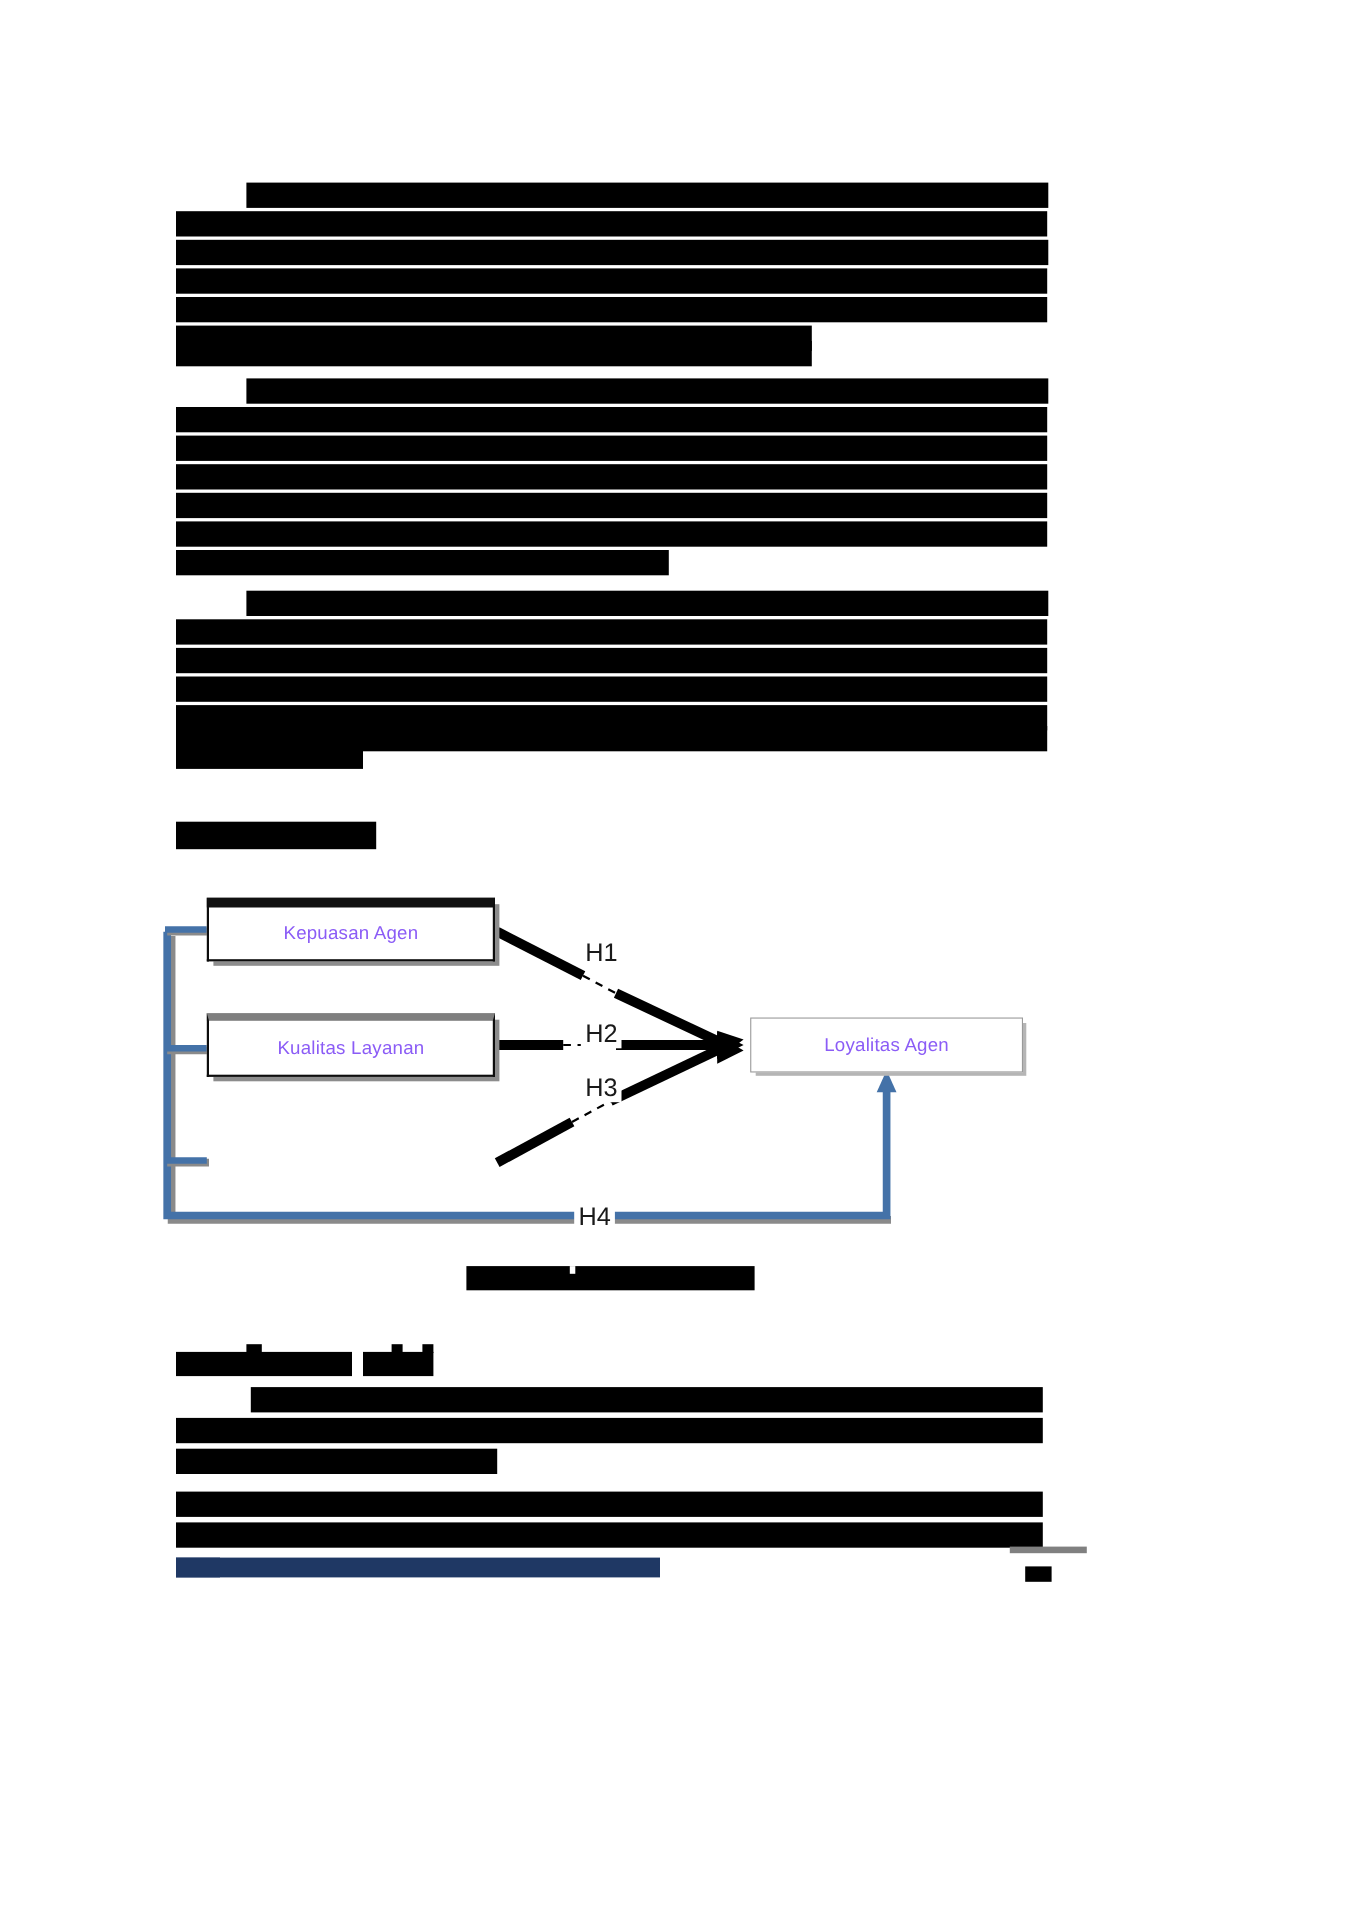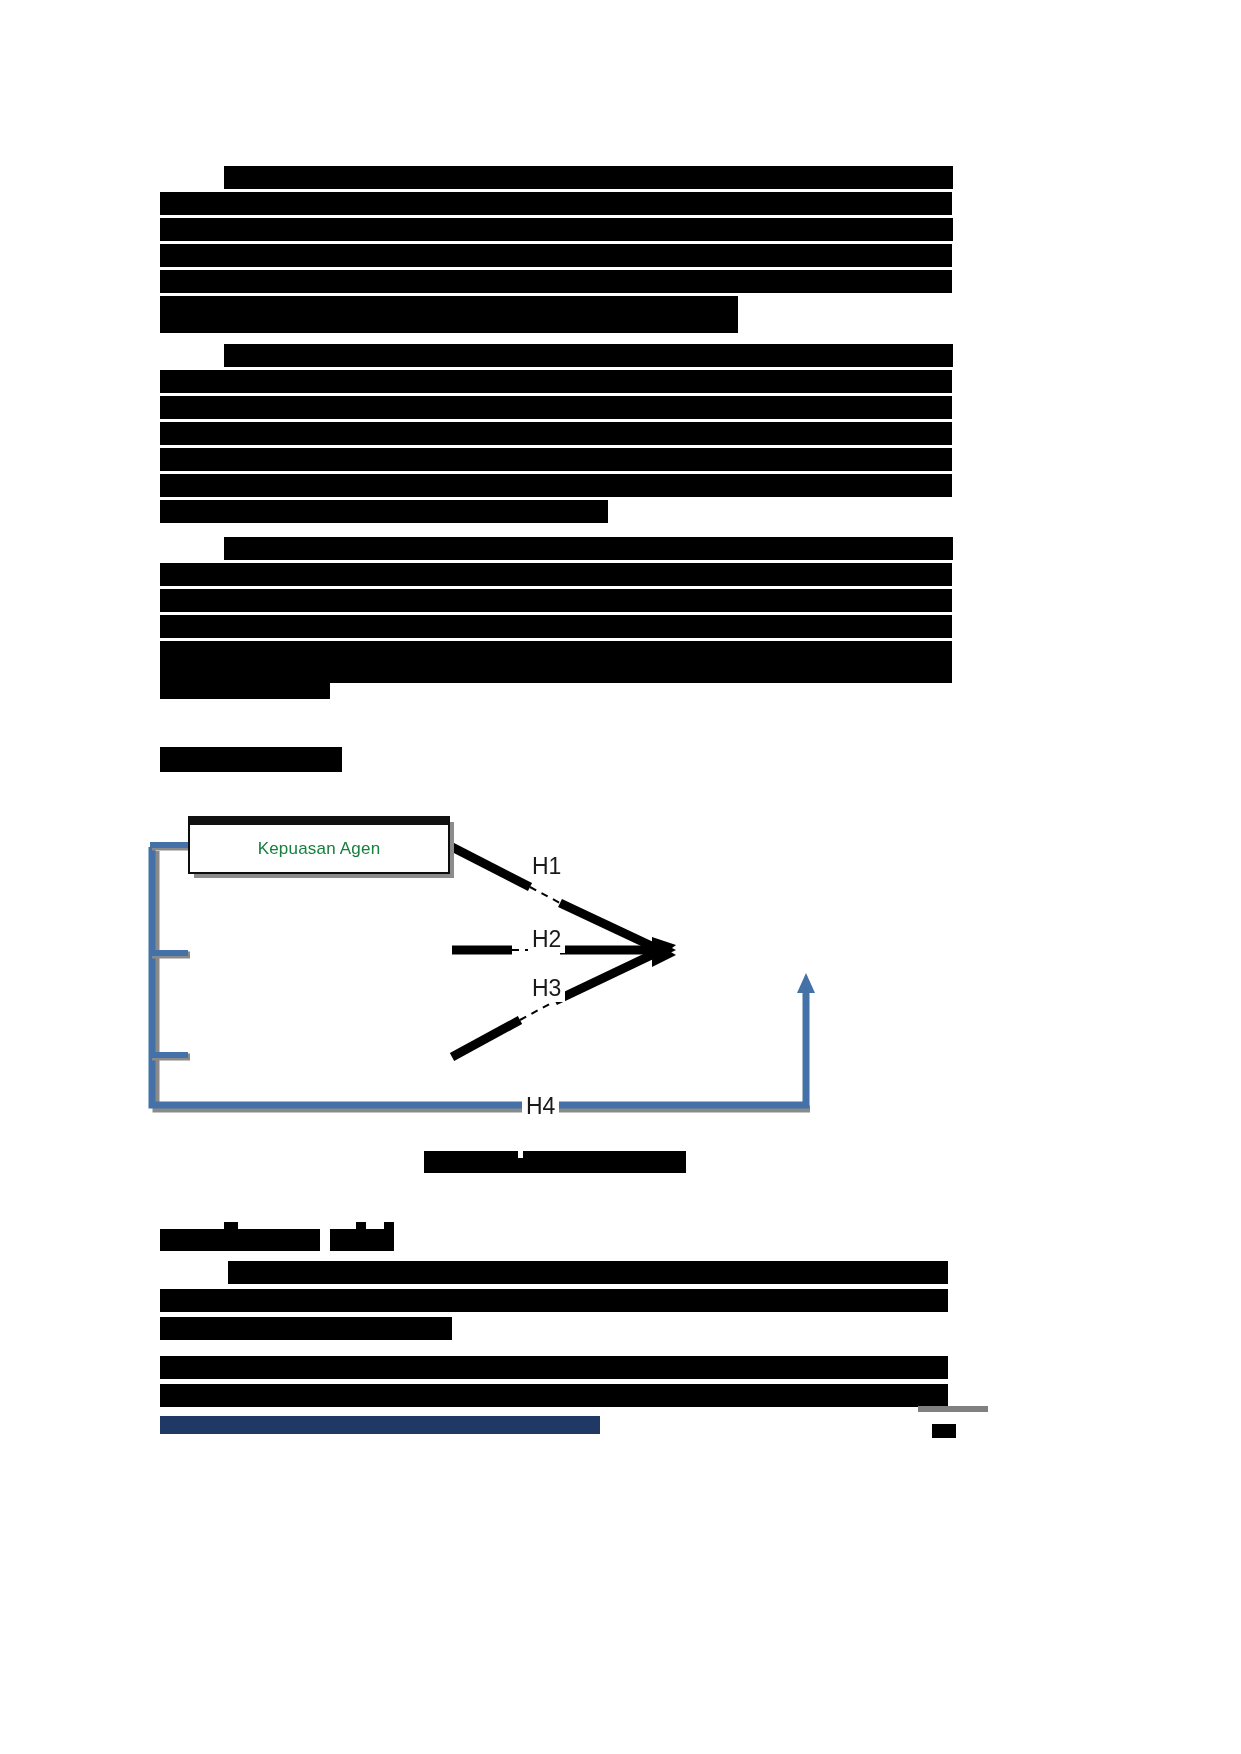--- a/index.html
+++ b/index.html
@@ -59,21 +59,21 @@
   }
 
   .node-box {
     position: absolute;
     background: #ffffff;
     box-sizing: border-box;
     display: flex;
     align-items: center;
     justify-content: center;
     font-size: 17px;
-    color: #15803d;
+    color: #8b5cf6;
     font-family: "Liberation Sans", sans-serif;
     letter-spacing: .2px;
   }
 
   .node-left {
     width: 262px;
     height: 58px;
     border: 2px solid #0d0d0d;
     box-shadow: 5px 5px 0 -1px #8c8c8c;
   }
@@ -182,22 +182,28 @@
         <line x1="380" y1="225" x2="415" y2="206" stroke="#000000" stroke-width="2" stroke-dasharray="7 6"></line>
         <line x1="415" y1="206" x2="520" y2="156" stroke="#000000" stroke-width="9"></line>
         <polygon points="536,150 512,142 512,168" fill="#000000"></polygon>
       </g>
     </svg>
 
     <div class="node-box node-left top-dark" style="left:48px; top:21px;">
       <span>Kepuasan Agen</span>
     </div>
 
-
-
+    <div class="node-box node-left" style="left:48px; top:126px; border-top:7px solid #7f7f7f;">
+      <span>Kualitas Layanan</span>
+    </div>
+
+
+    <div class="node-box node-right" style="left:542px; top:130px;">
+      <span>Loyalitas Agen</span>
+    </div>
 
     <div class="hyp-label" style="left:388px; top:58px;">H1</div>
     <div class="hyp-label" style="left:388px; top:131px;">H2</div>
     <div class="hyp-label" style="left:388px; top:180px;">H3</div>
     <div class="hyp-label" style="left:382px; top:298px;">H4</div>
   </div>
 
   <div class="caption-bar" style="left:424px; top:1151px; width:262px; height:22px;"></div>
   <div class="caption-bar" style="left:518px; top:1151px; width:5px; height:7px; background:#ffffff;"></div>
 

